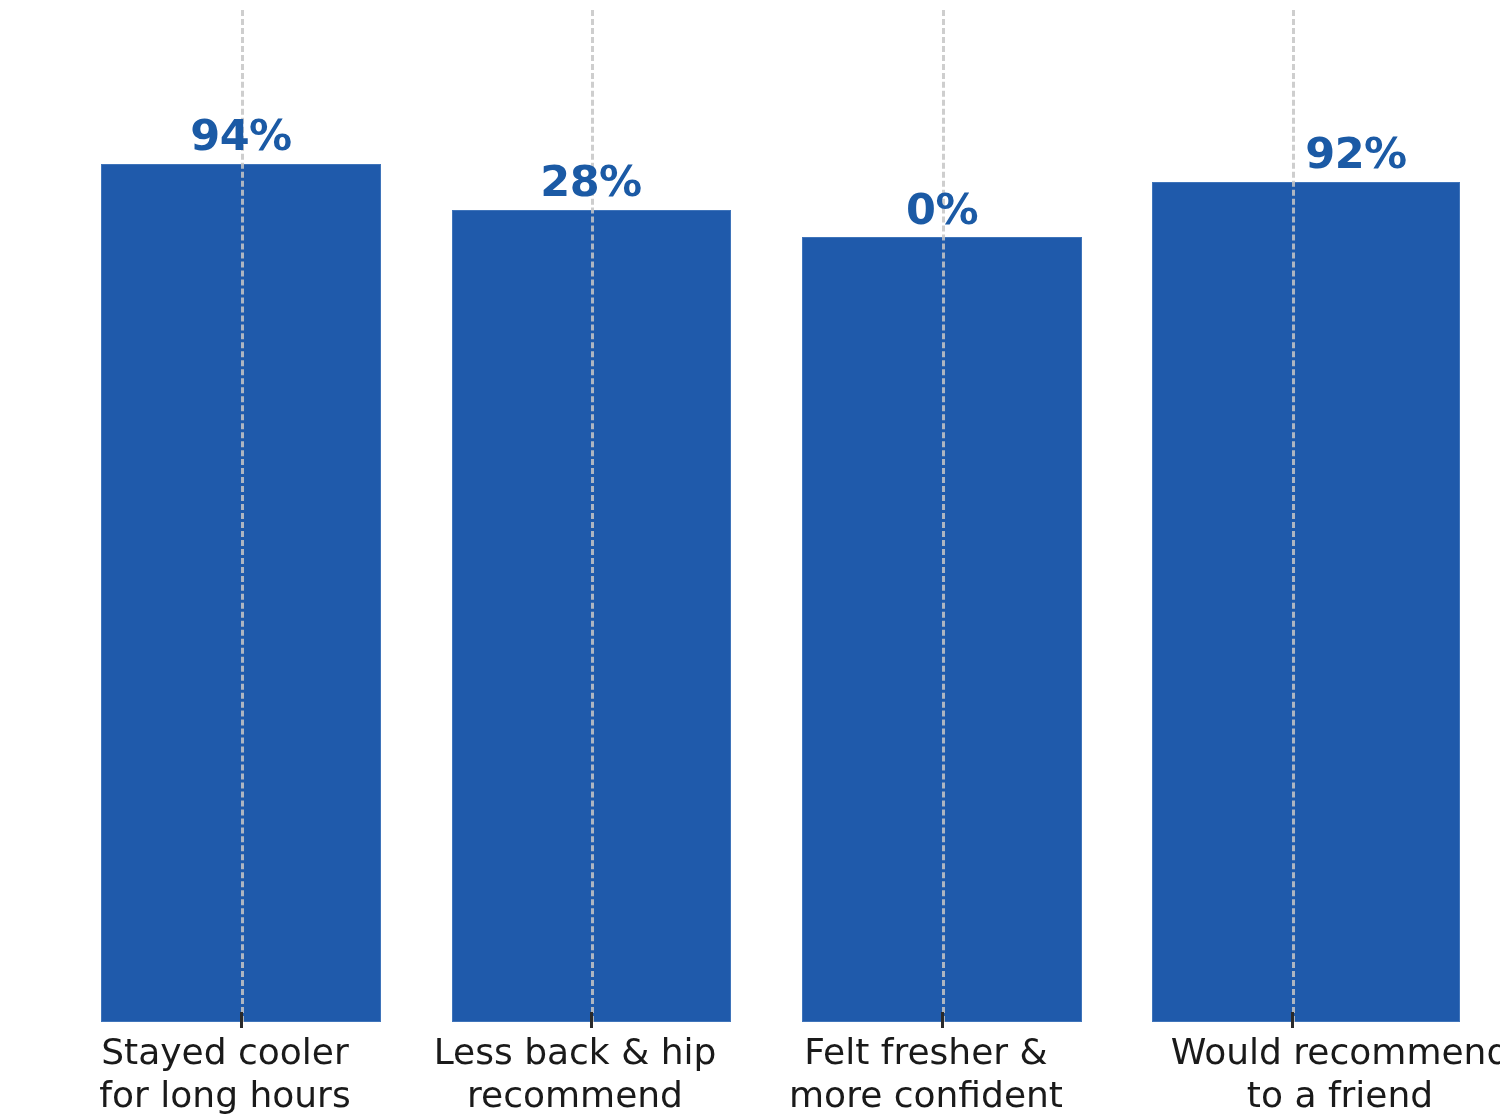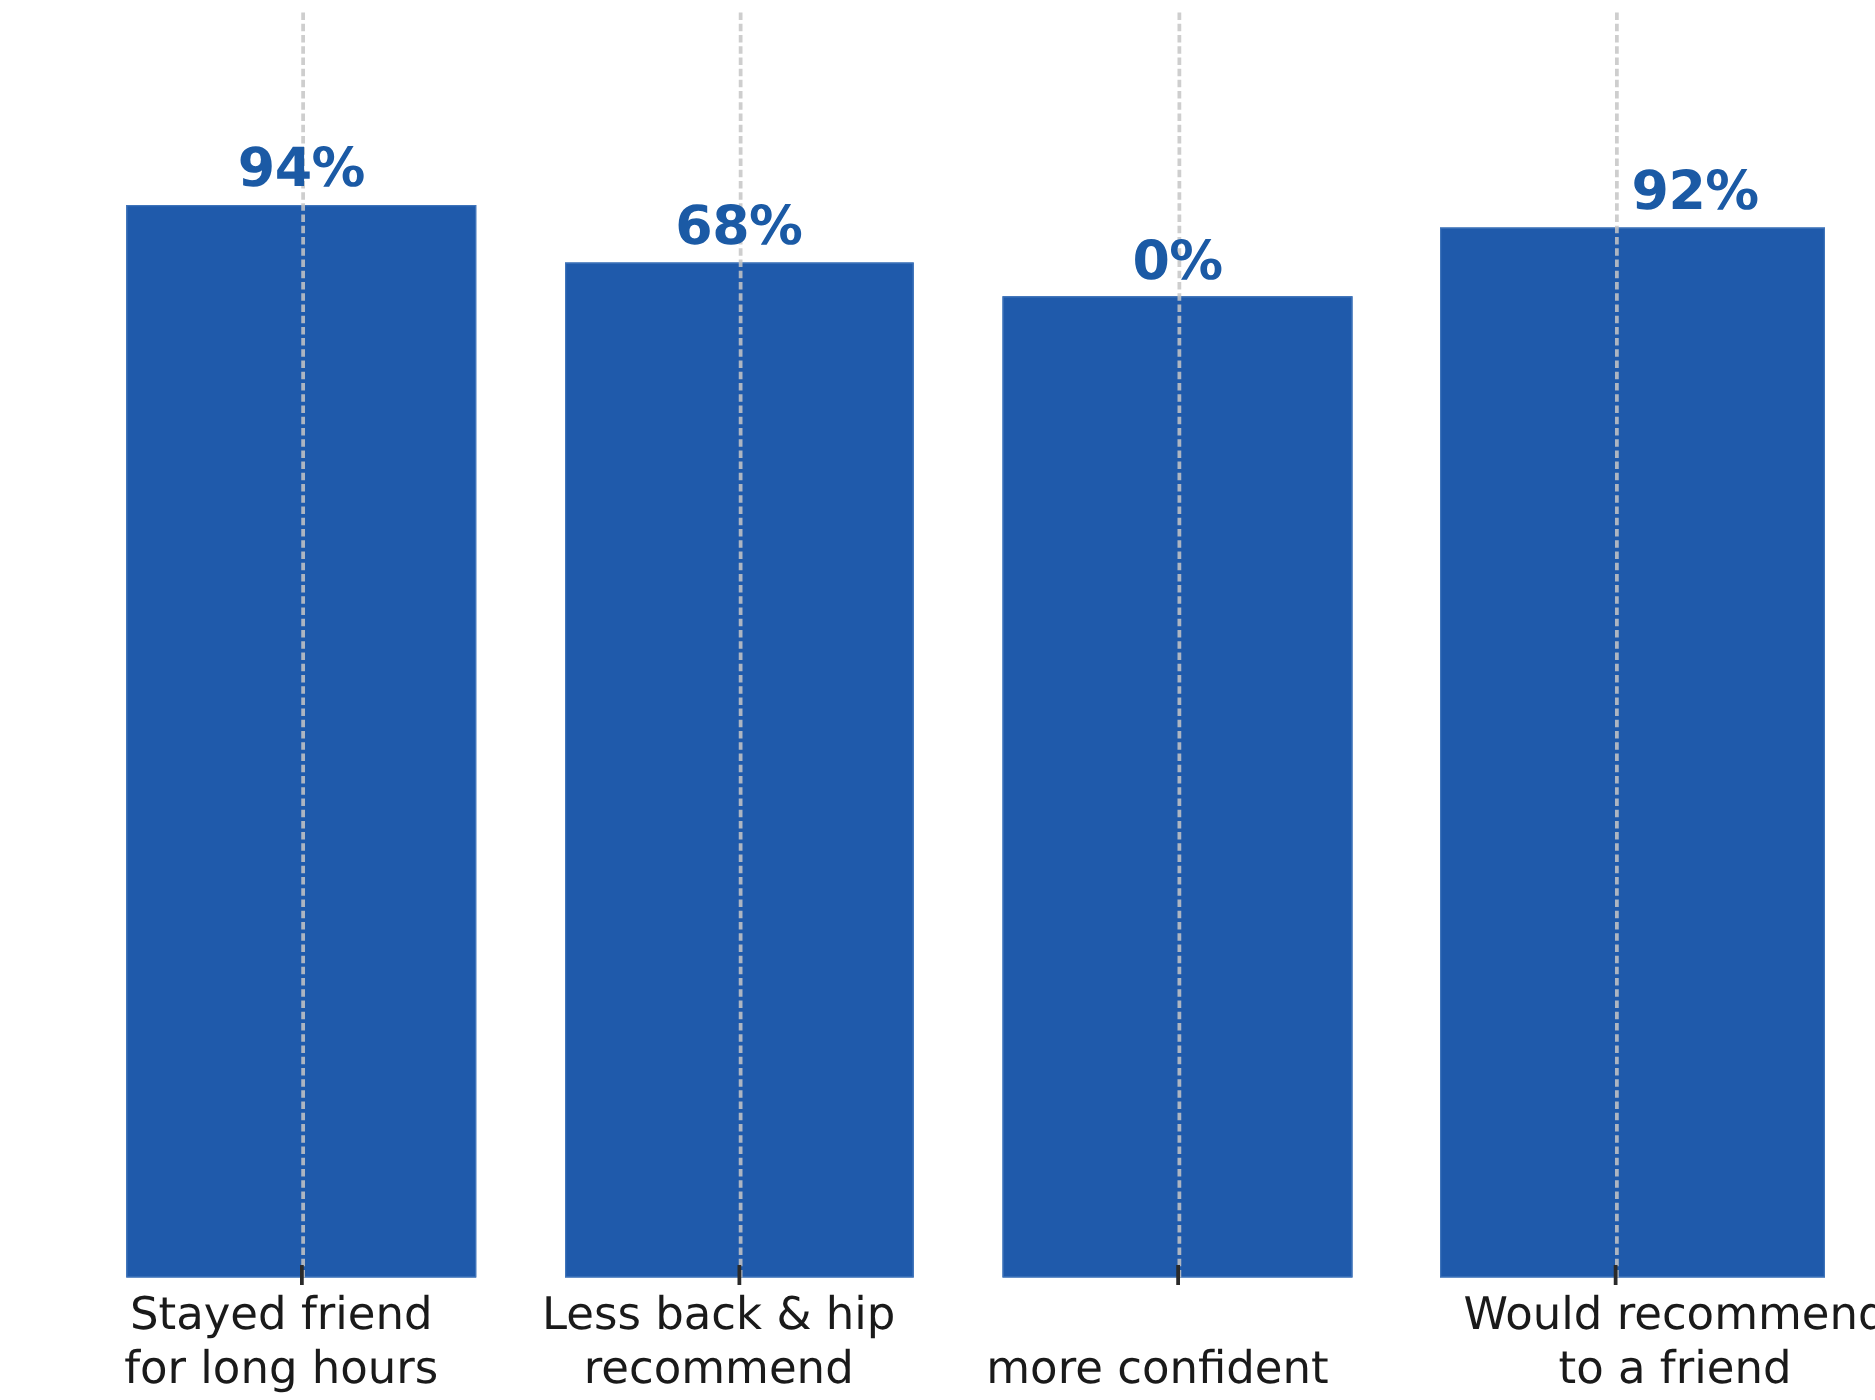--- a/index.html
+++ b/index.html
@@ -106,29 +106,29 @@
     <div class="bar" style="left:436px; width:279px; height:812px;"></div>
     <div class="bar" style="left:786px; width:280px; height:785px;"></div>
     <div class="bar" style="left:1136px; width:308px; height:840px;"></div>
 
     <div class="axis-tick" style="left:224px;"></div>
     <div class="axis-tick" style="left:574px;"></div>
     <div class="axis-tick" style="left:925px;"></div>
     <div class="axis-tick" style="left:1275px;"></div>
 
     <div class="bar-value" style="left:125px; top:110px; width:200px;">94%</div>
-    <div class="bar-value" style="left:475px; top:156px; width:200px;">68%</div>
+    <div class="bar-value" style="left:475px; top:156px; width:200px;">28%</div>
     <div class="bar-value" style="left:826px; top:184px; width:200px;">0%</div>
     <div class="bar-value" style="left:1240px; top:128px; width:200px;">92%</div>
 
   </div>
 
   <div id="category-labels">
-    <div class="cat-label" style="left:25px; width:400px;"><span>Stayed friend</span><br><span>for long hours</span></div>
+    <div class="cat-label" style="left:25px; width:400px;"><span>Stayed cooler</span><br><span>for long hours</span></div>
 
     <div class="cat-label" style="left:375px; width:400px;"><span>Less back &amp; hip</span><br><span>recommend</span></div>
 
-    <div class="cat-label" style="left:726px; width:400px;"><br><span>more confident</span></div>
+    <div class="cat-label" style="left:726px; width:400px;"><span>Felt fresher &amp;</span><br><span>more confident</span></div>
 
     <div class="cat-label" style="left:1140px; width:400px;"><span>Would recommend</span><br><span>to a friend</span></div>
   </div>
 
 </div>
 
 </body></html>

